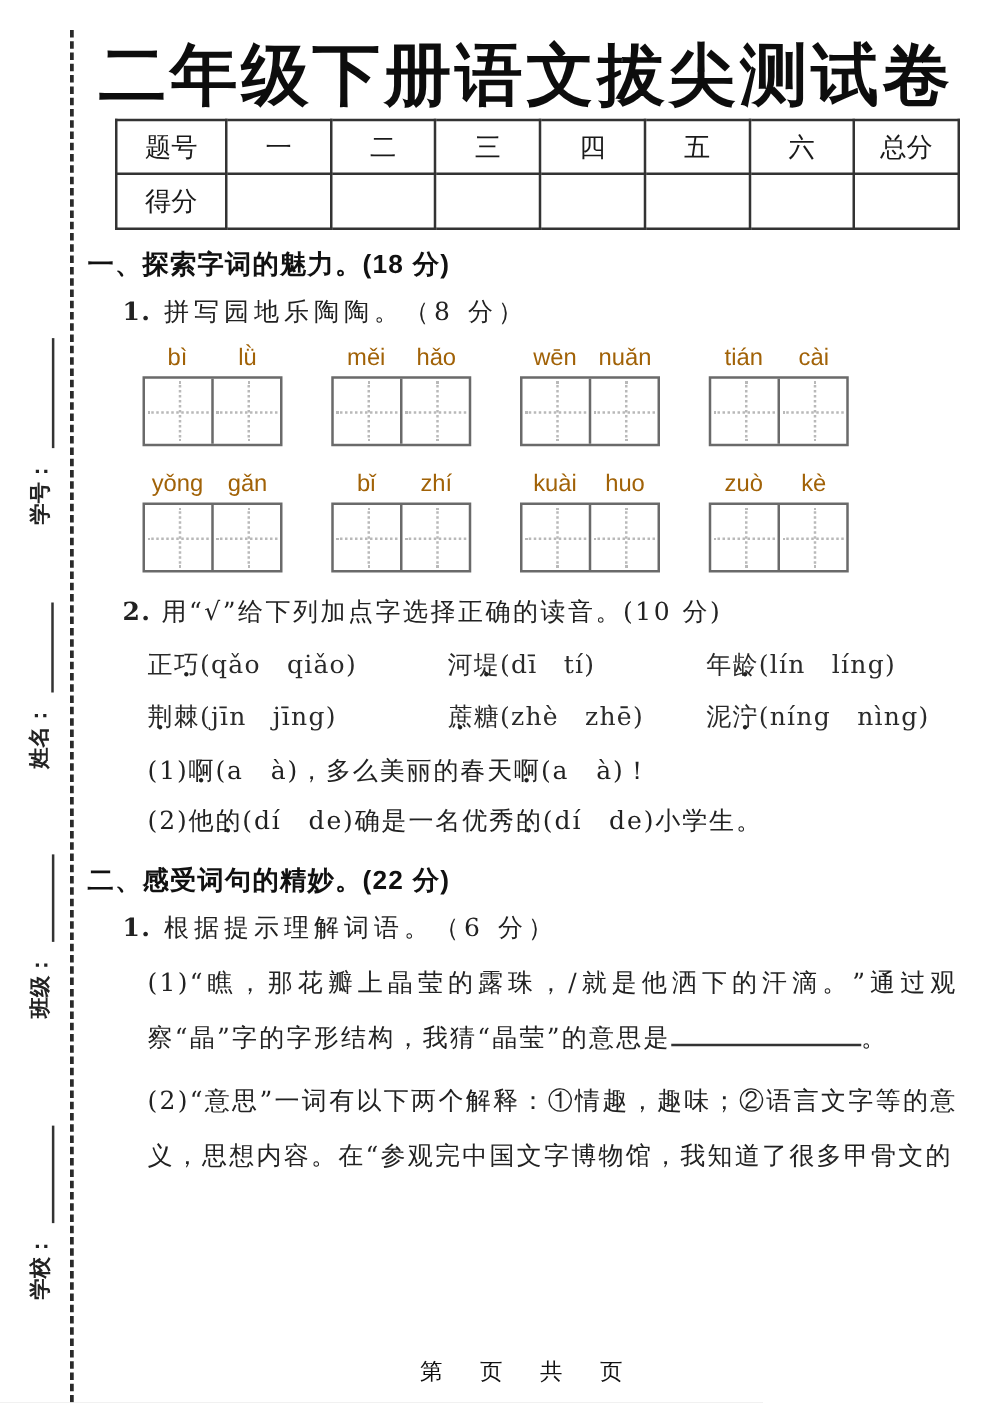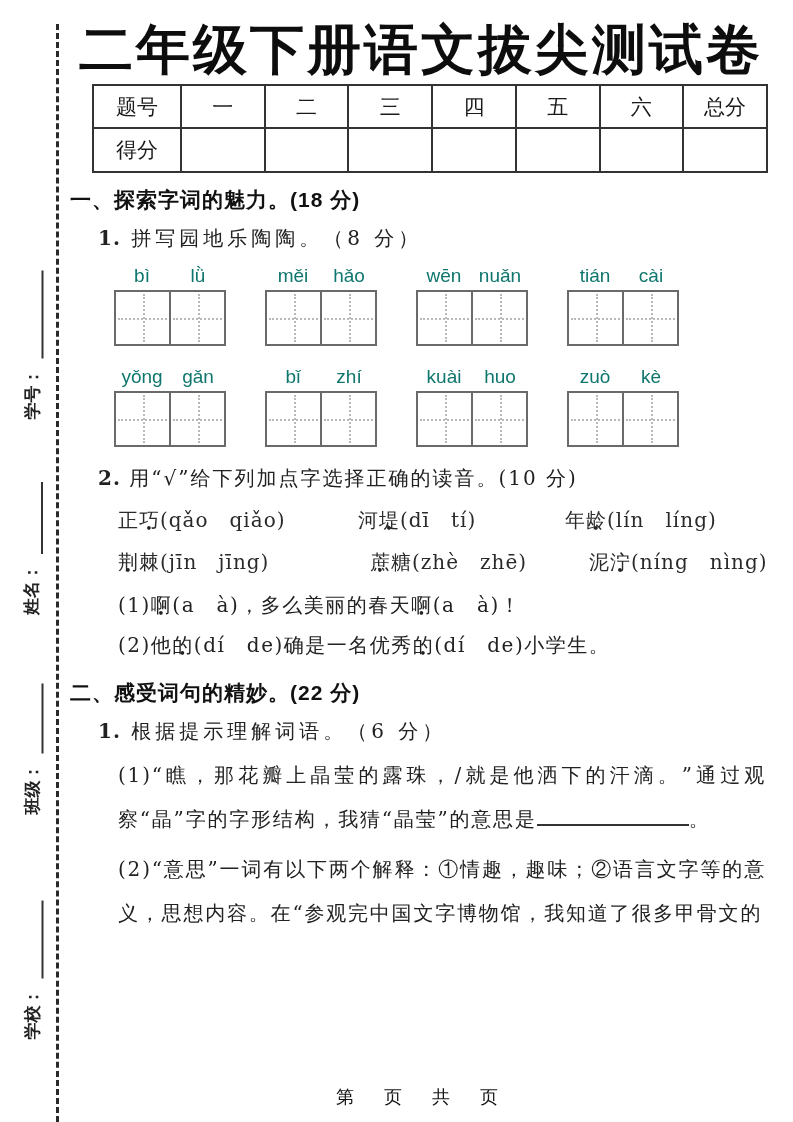--- a/index.html
+++ b/index.html
@@ -20,21 +20,21 @@
     font-size:17px; font-weight:700; color:#222; text-align:left;
     display:flex; align-items:flex-end;
   }
   .side-blank {
     display:inline-block; border-bottom:2.5px solid #333; height:18px;
     margin-left:10px;
   }
   
   .content { position:absolute; left:70px; top:0; width:702px; }
   .title {
-    margin-top:18px; text-align:center; font-size:54px; font-weight:900;
+    margin-top:29px; text-align:center; font-size:54px; font-weight:900;
     letter-spacing:3px; line-height:1.15; color:#0d0d0d;
   }
   .subtitle {
     margin-top:16px; text-align:center; font-size:34px; font-weight:800;
     letter-spacing:2px; color:#111;
   }
   .meta { margin-top:20px; margin-right:4px; text-align:right; font-size:17px; font-weight:700; }
   
   table.score {
     margin-top:4px; margin-left:22px; width:676px;
@@ -48,21 +48,21 @@
   td.lblcol { width:88px; }
   
   .sec-heading { margin-top:13px; font-size:21px; font-weight:800; letter-spacing:1px; color:#111; }
   .kai { font-family:"DejaVu Serif", serif; }
   .prompt { margin-top:11px; margin-left:28px; font-size:20px; letter-spacing:4px; color:#222; }
   .prompt b { letter-spacing:1px; }
   
   .py-row { display:flex; gap:39px; margin-left:44px; margin-top:13px; }
   .py-group { width:112px; }
   .py-labels { display:flex; margin-bottom:3px; }
-  .py-syll { width:56px; text-align:center; font-size:19px; color:#0f766e; }
+  .py-syll { width:56px; text-align:center; font-size:19px; color:#a16207; }
   .tzg { display:flex; width:112px; height:56px; border:2px solid #6a6a6a; background:#fff; }
   .tzg-cell { position:relative; flex:1; }
   .tzg-cell + .tzg-cell { border-left:2px solid #6a6a6a; }
   .tzg-cell::before {
     content:""; position:absolute; left:2px; right:2px; top:50%;
     border-top:2px dotted #b9b9b9;
   }
   .tzg-cell::after {
     content:""; position:absolute; top:2px; bottom:2px; left:50%;
     border-left:2px dotted #b9b9b9;
@@ -235,21 +235,21 @@
       </div>
     </div>
 
     <div class="prompt kai" style="margin-top:18px; letter-spacing:2px;"><b>2.</b> <span>用“√”给下列加点字选择正确的读音。(10 分)</span></div>
 
     <div class="word-row kai">
       <span><span>正</span><span class="dotted">巧</span><span>(qǎo　qiǎo)</span></span>
       <span><span>河</span><span class="dotted">堤</span><span>(dī　tí)</span></span>
       <span><span>年</span><span class="dotted">龄</span><span>(lín　líng)</span></span>
     </div>
-    <div class="word-row kai" style="margin-top:4px;gap:12px;">
+    <div class="word-row kai" style="margin-top:4px;">
       <span><span></span><span class="dotted">荆</span><span>棘(jīn　jīng)</span></span>
       <span><span></span><span class="dotted">蔗</span><span>糖(zhè　zhē)</span></span>
       <span><span>泥</span><span class="dotted">泞</span><span>(níng　nìng)</span></span>
     </div>
 
     <div class="qline kai"><span>(1)</span><span class="dotted">啊</span><span>(a　à)，多么美丽的春天</span><span class="dotted">啊</span><span>(a　à)！</span></div>
     <div class="qline kai"><span>(2)他</span><span class="dotted">的</span><span>(dí　de)确是一名优秀</span><span class="dotted">的</span><span>(dí　de)小学生。</span></div>
 
     <div class="sec-heading" style="margin-top:14px;">二、感受词句的精妙。(22 分)</div>
     <div class="prompt kai"><b>1.</b> <span>根据提示理解词语。（6 分）</span></div>

